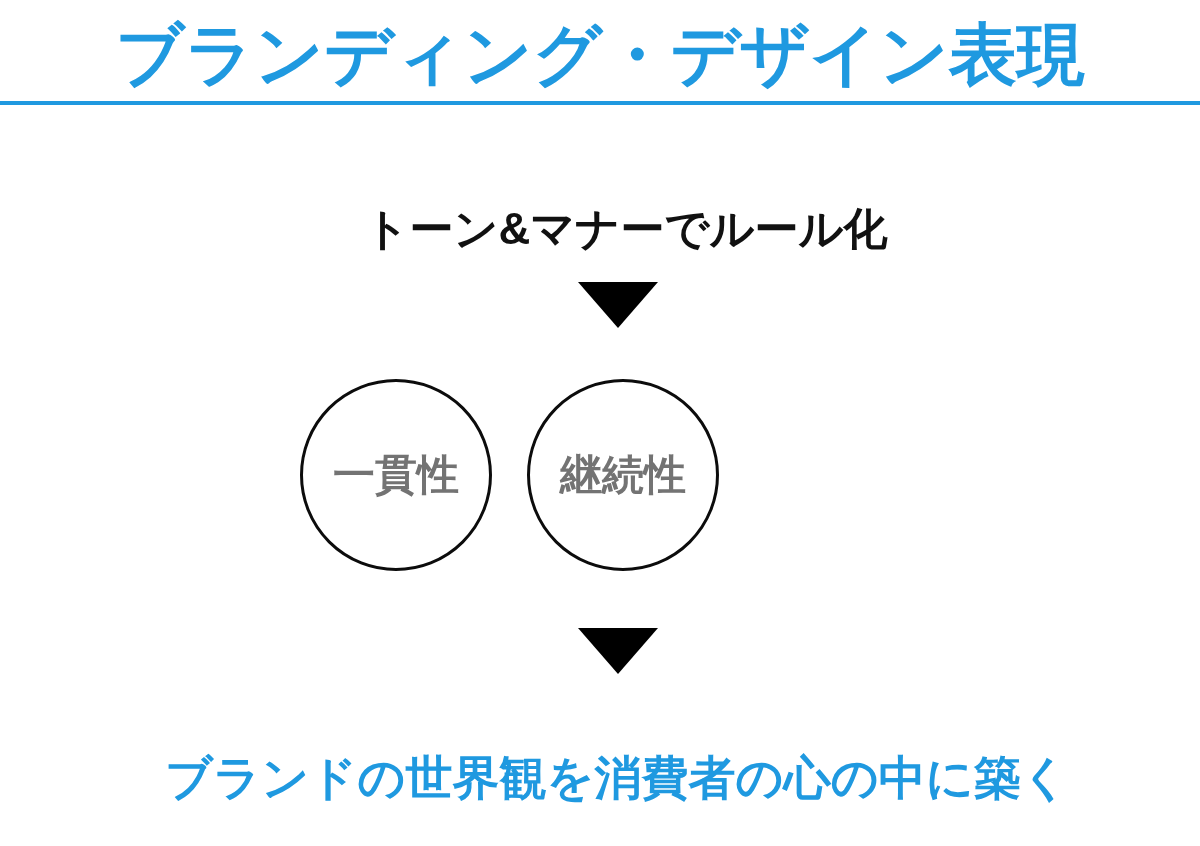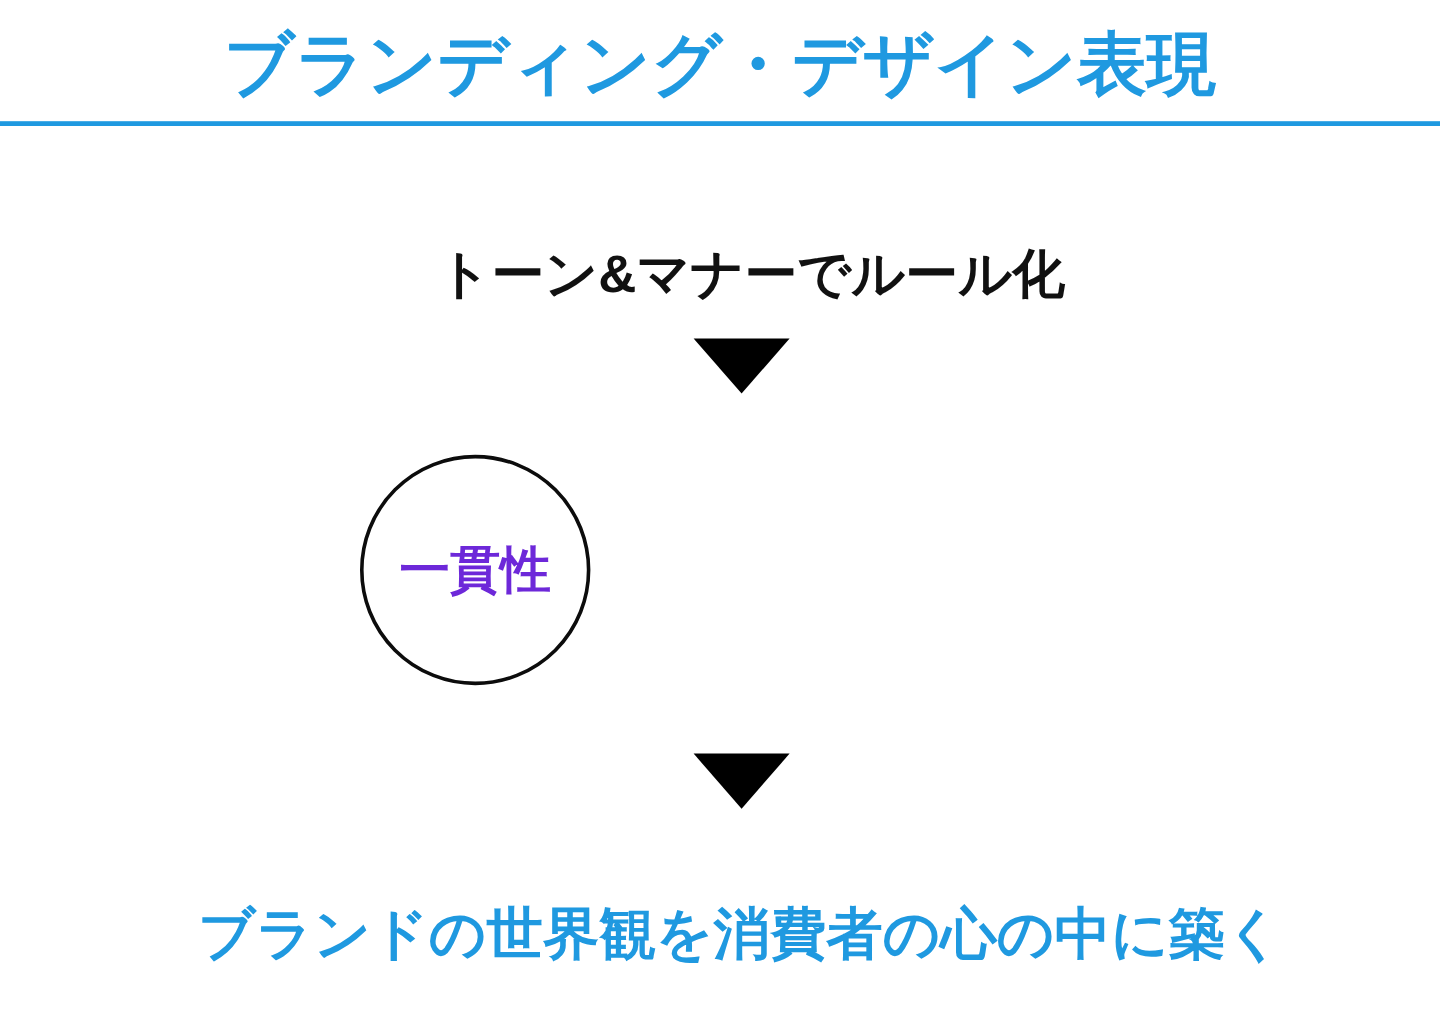--- a/index.html
+++ b/index.html
@@ -31,21 +31,21 @@
     width: 1200px;
     height: 106px;
   }
 
   .slide-title {
     position: absolute;
     left: 0;
     top: 22px;
     width: 1200px;
     text-align: center;
-    font-size: 58px;
+    font-size: 68px;
     line-height: 64px;
     font-weight: bold;
     color: #1f99e0;
     letter-spacing: 0px;
     white-space: nowrap;
   }
 
   .header-divider {
     position: absolute;
     left: 0;
@@ -118,21 +118,21 @@
     justify-content: center;
   }
   .circle-1 { left: 300px; }
   .circle-2 { left: 527px; }
   .circle-3 { left: 750px; }
 
   .circle-label {
     font-size: 42px;
     line-height: 46px;
     font-weight: bold;
-    color: #6d28d9;
+    color: #737373;
     white-space: nowrap;
     text-align: center;
   }
 
   
   .conclusion {
     position: absolute;
     left: 0;
     top: 643px;
     width: 1234px;
@@ -159,20 +159,23 @@
     <div class="section-heading">トーン&amp;マナーでルール化</div>
 
     <div class="arrow-down arrow-top"></div>
 
     <div class="circle-row">
 
       <div class="circle circle-1">
         <span class="circle-label">一貫性</span>
       </div>
 
+      <div class="circle circle-2">
+        <span class="circle-label">継続性</span>
+      </div>
 
 
     </div>
 
     <div class="arrow-down arrow-bottom"></div>
 
     <div class="conclusion">ブランドの世界観を消費者の心の中に築く</div>
 
   </div>
 

